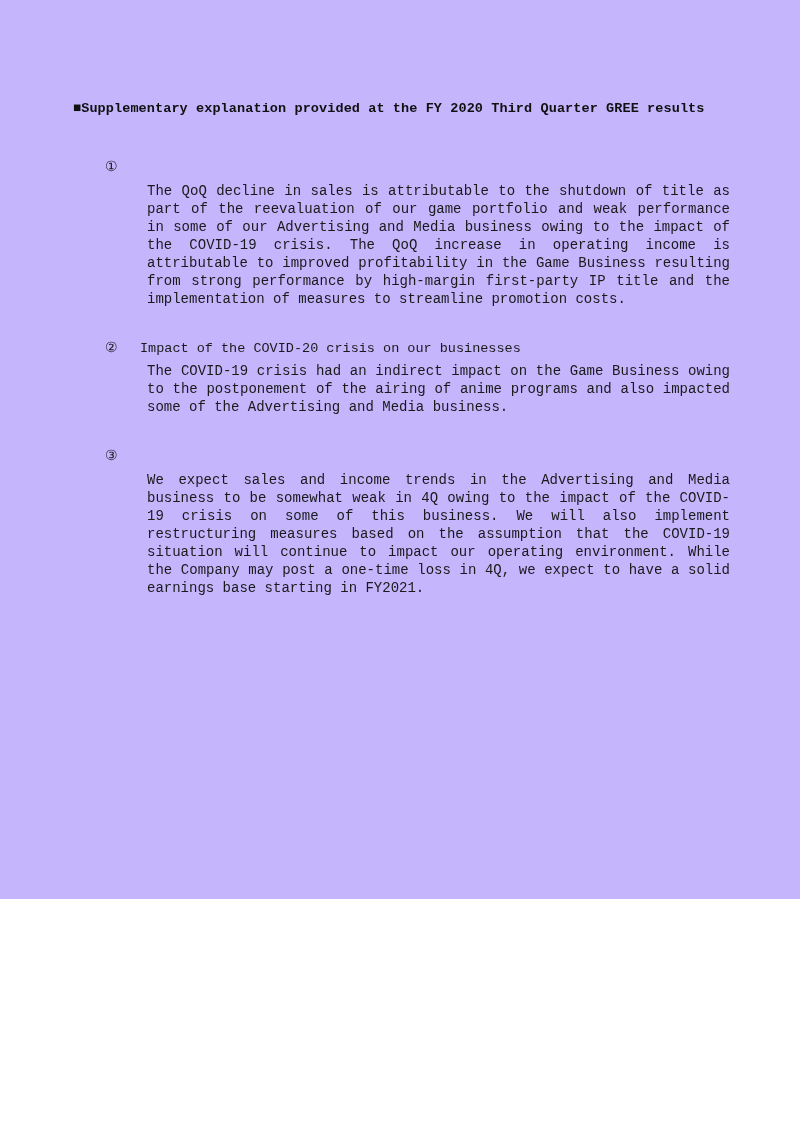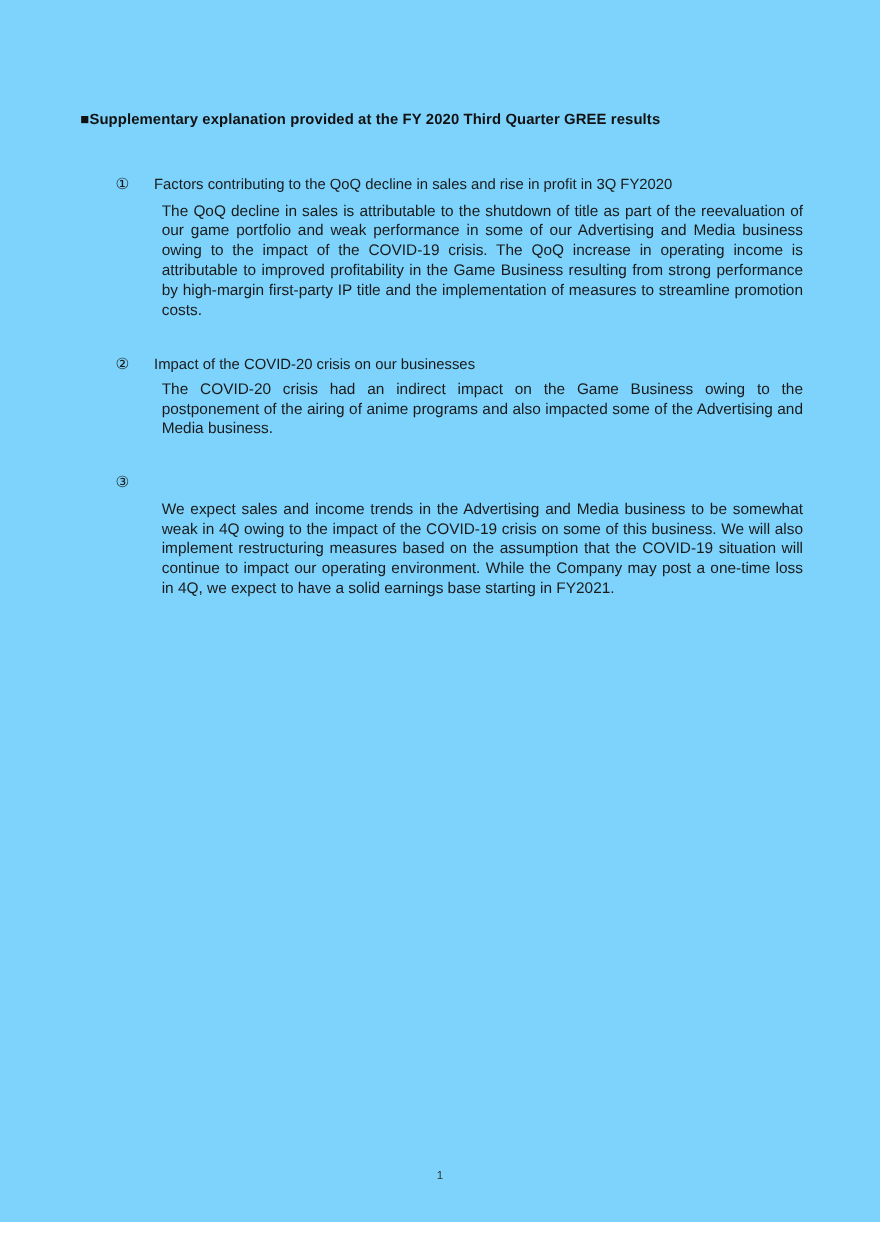--- a/index.html
+++ b/index.html
@@ -1,22 +1,22 @@
 <!DOCTYPE html>
 <html><head>
 <meta charset="utf-8">
 <style>
   * { margin: 0; padding: 0; box-sizing: border-box; }
   html, body { background: #ffffff; }
   .page {
     position: relative;
     width: 800px;
-    height: 1111px;
-    background: #7dd3fc;
-    font-family: Liberation Sans, sans-serif;
+    height: 899px;
+    background: #c4b5fd;
+    font-family: Liberation Mono, monospace;
     color: #1a1a1a;
     overflow: hidden;
   }
   .doc-title {
     padding-top: 100px;
     margin-left: 73px;
     margin-right: 60px;
     font-size: 13.5px;
     font-weight: bold;
     color: #111111;
@@ -64,31 +64,30 @@
 
 <div class="page">
 
   <div class="doc-title">■Supplementary explanation provided at the FY 2020 Third Quarter GREE results</div>
 
   <div class="sections">
 
     <div class="section">
       <div class="section-heading">
         <span class="section-marker">①</span>
-        <span>Factors contributing to the QoQ decline in sales and rise in profit in 3Q FY2020</span>
       </div>
       <div class="section-body">The QoQ decline in sales is attributable to the shutdown of title as part of the reevaluation of our game portfolio and weak performance in some of our Advertising and Media business owing to the impact of the COVID-19 crisis. The QoQ increase in operating income is attributable to improved profitability in the Game Business resulting from strong performance by high-margin first-party IP title and the implementation of measures to streamline promotion costs.</div>
     </div>
 
     <div class="section">
       <div class="section-heading">
         <span class="section-marker">②</span>
         <span>Impact of the COVID-20 crisis on our businesses</span>
       </div>
-      <div class="section-body">The COVID-20 crisis had an indirect impact on the Game Business owing to the postponement of the airing of anime programs and also impacted some of the Advertising and Media business.</div>
+      <div class="section-body">The COVID-19 crisis had an indirect impact on the Game Business owing to the postponement of the airing of anime programs and also impacted some of the Advertising and Media business.</div>
     </div>
 
     <div class="section">
       <div class="section-heading">
         <span class="section-marker">③</span>
       </div>
       <div class="section-body">We expect sales and income trends in the Advertising and Media business to be somewhat weak in 4Q owing to the impact of the COVID-19 crisis on some of this business. We will also implement restructuring measures based on the assumption that the COVID-19 situation will continue to impact our operating environment. While the Company may post a one-time loss in 4Q, we expect to have a solid earnings base starting in FY2021.</div>
     </div>
 
   </div>

